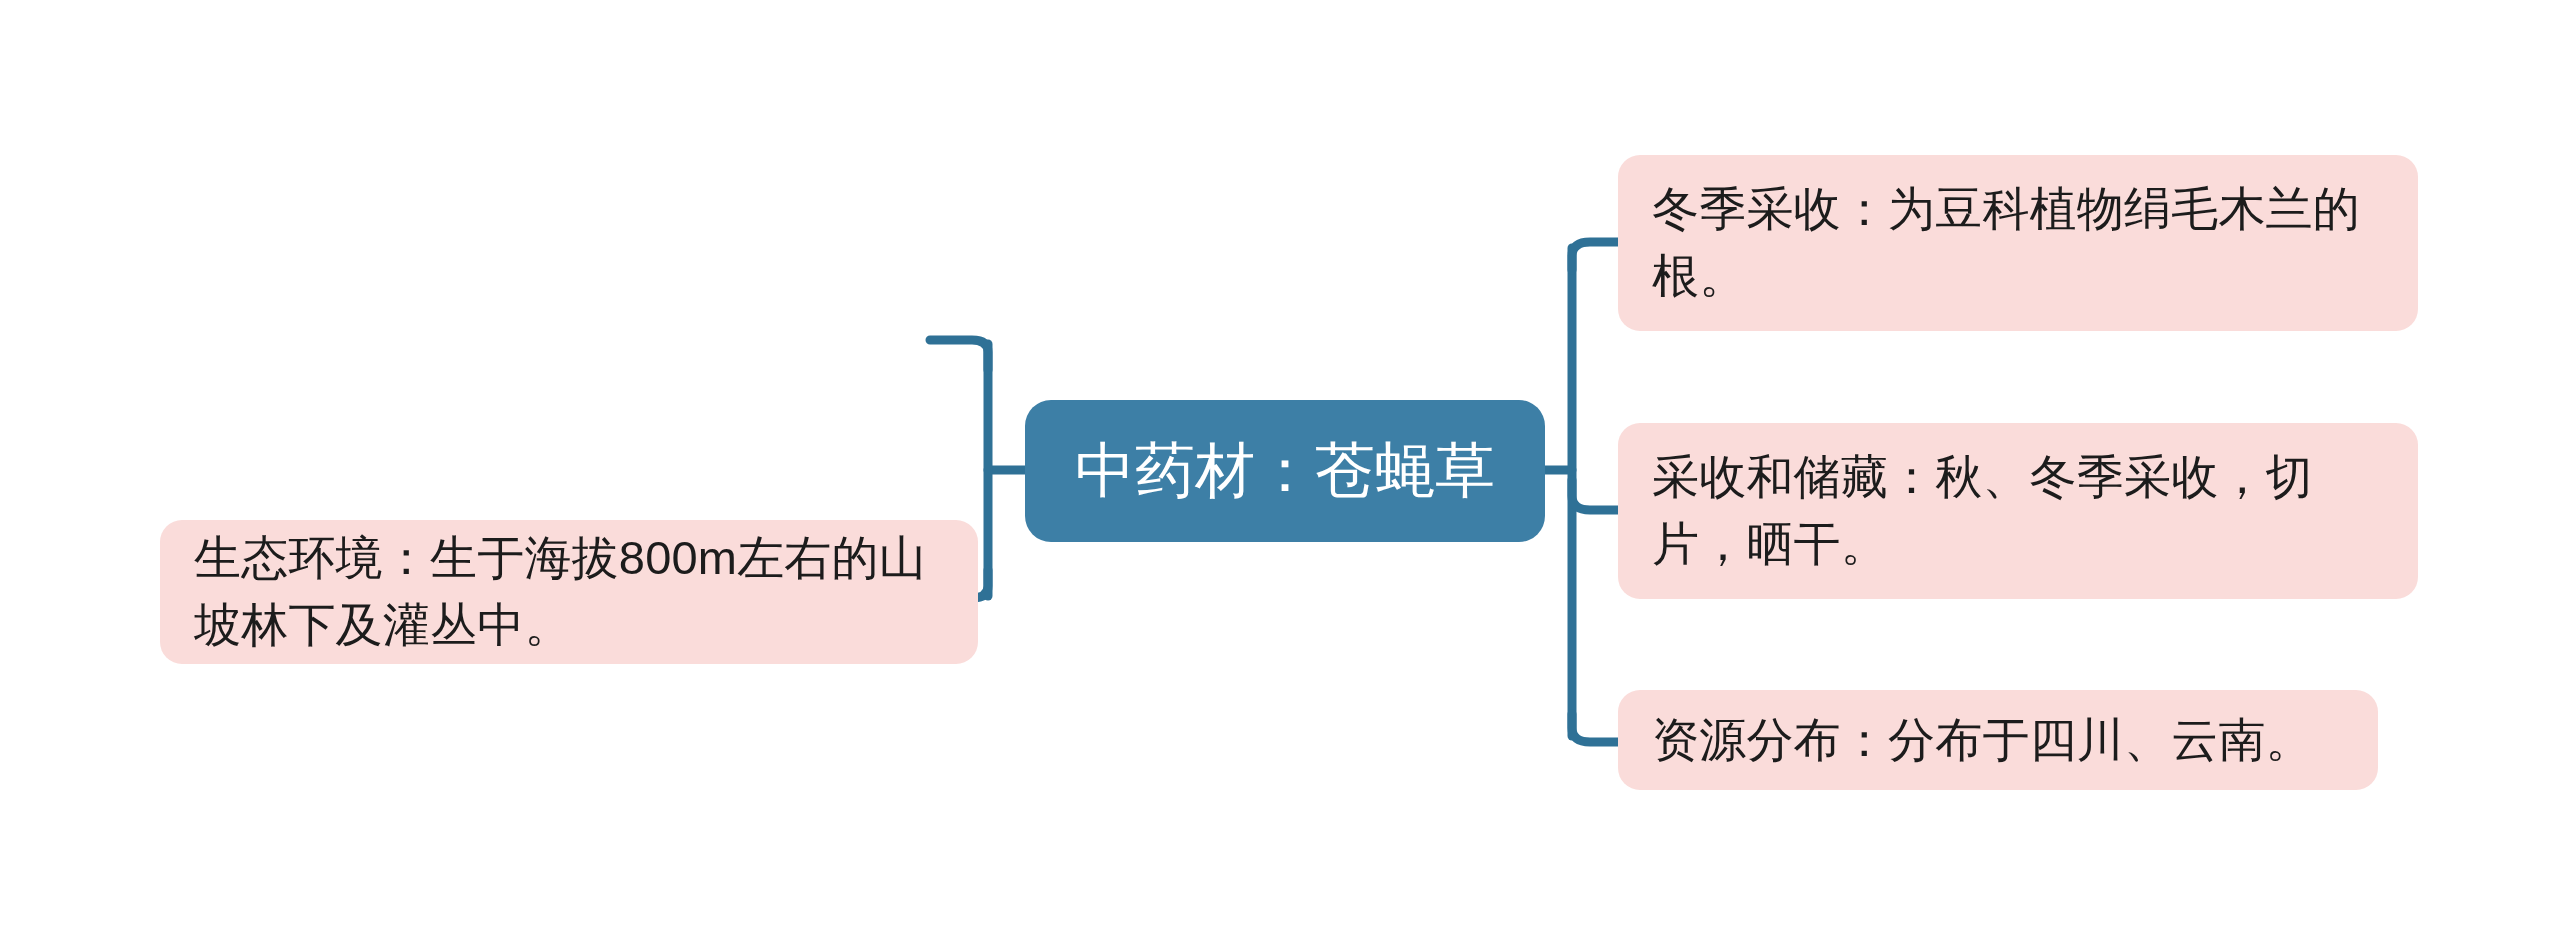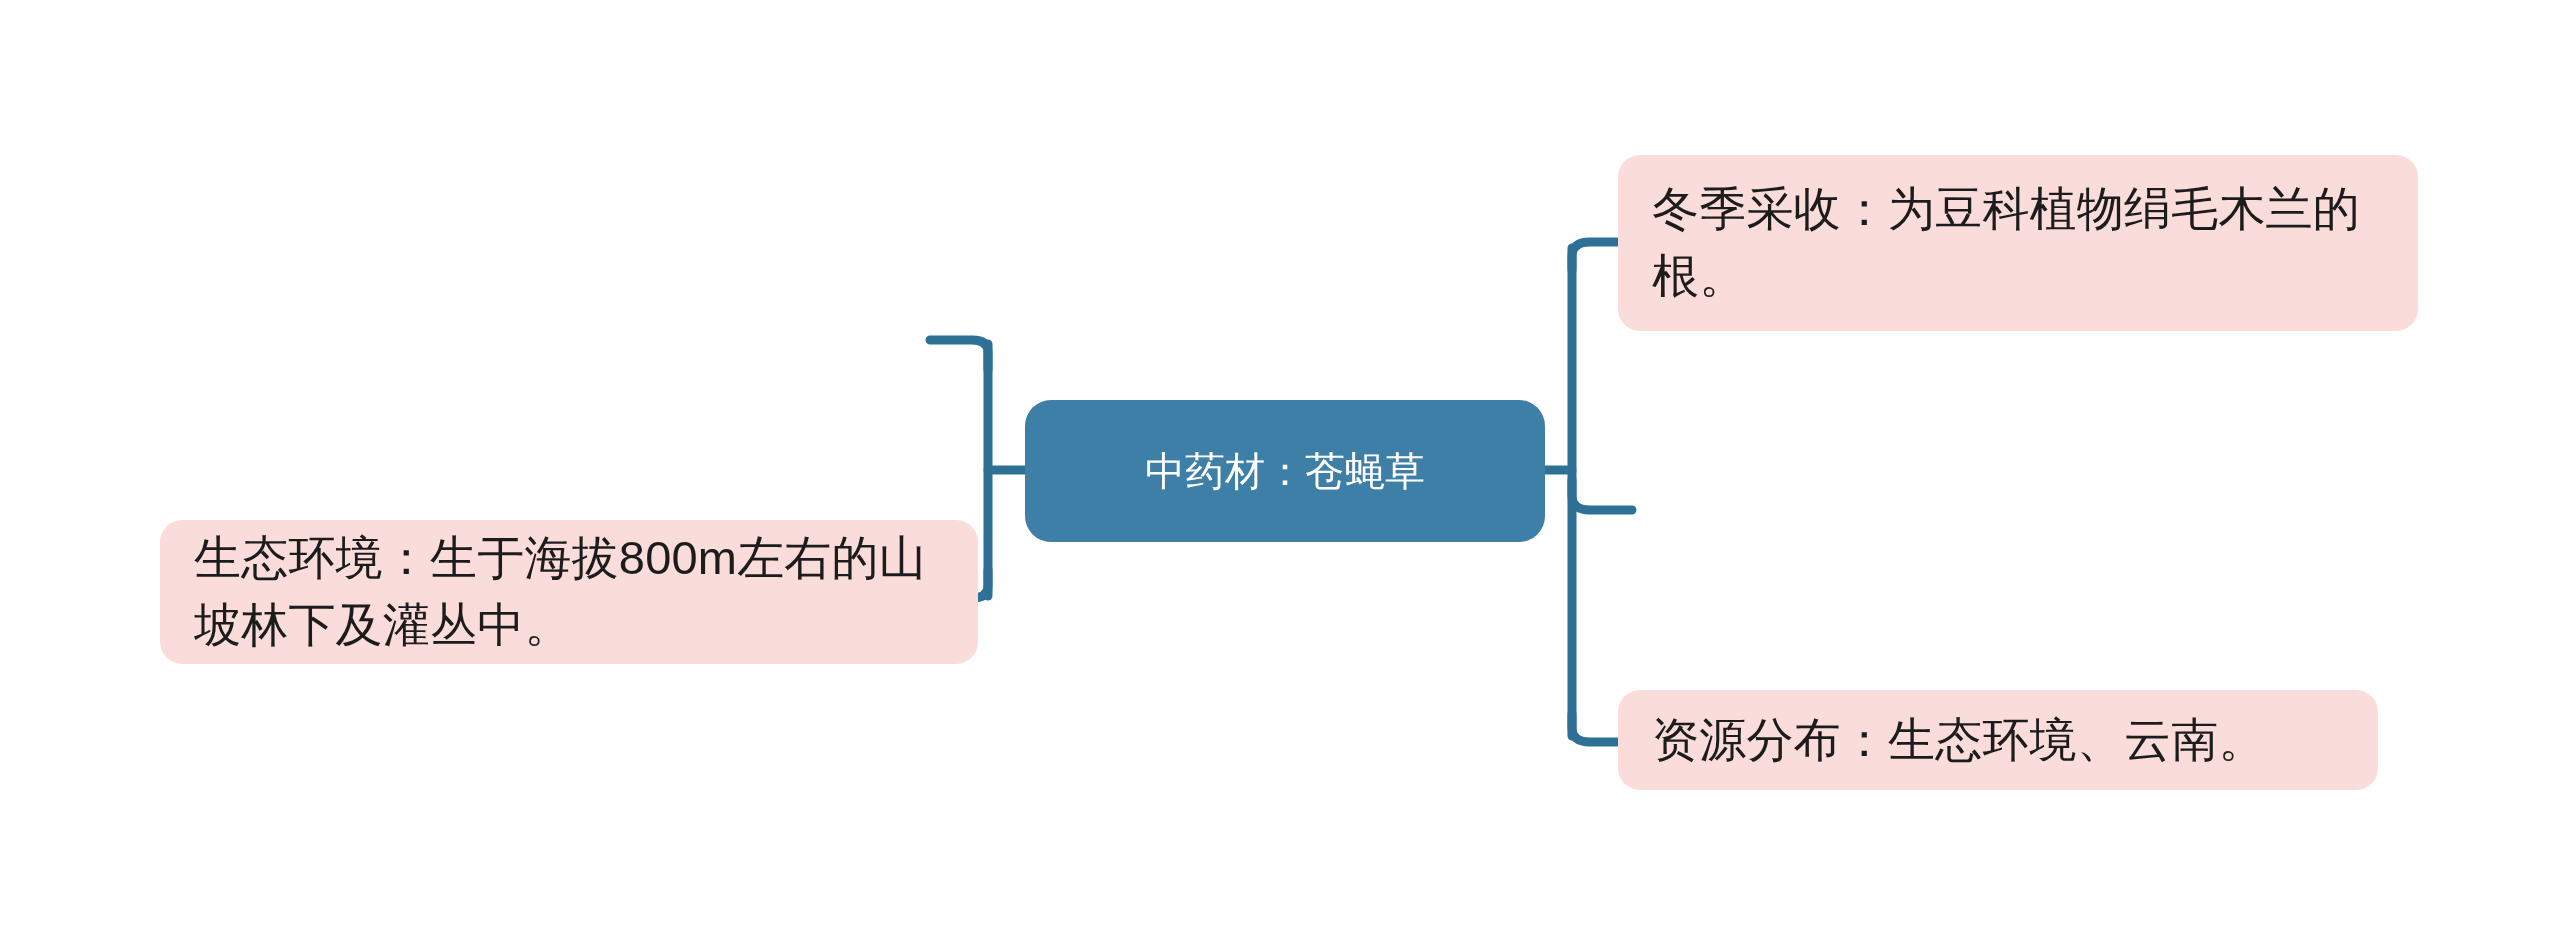--- a/index.html
+++ b/index.html
@@ -45,21 +45,21 @@
     padding: 18px 34px;
     font-size: 47px;
     line-height: 1.42;
     letter-spacing: 0.2px;
   }
   .central {
     background: #3d7fa6;
     color: #ffffff;
     justify-content: center;
     text-align: center;
-    font-size: 40px;
+    font-size: 60px;
     line-height: 1.3;
     border-radius: 26px;
     padding: 10px 30px;
   }
   .central .node-text {
     text-align: center;
   }
 </style>
 </head>
 <body>
@@ -95,18 +95,21 @@
   </div>
 
   <div class="node central" style="left:1025px; top:400px; width:520px; height:142px;">
     <span class="node-text">中药材：苍蝇草</span>
   </div>
 
   <div class="node leaf" style="left:1618px; top:155px; width:800px; height:176px;">
     <span class="node-text">冬季采收：为豆科植物绢毛木兰的根。</span>
   </div>
 
+  <div class="node leaf" style="left:1618px; top:423px; width:800px; height:176px;">
+    <span class="node-text">采收和储藏：秋、冬季采收，切片，晒干。</span>
+  </div>
 
   <div class="node leaf" style="left:1618px; top:690px; width:760px; height:100px;">
-    <span class="node-text">资源分布：生态环境、云南。</span>
+    <span class="node-text">资源分布：分布于四川、云南。</span>
   </div>
 
 </div>
 
 </body></html>

